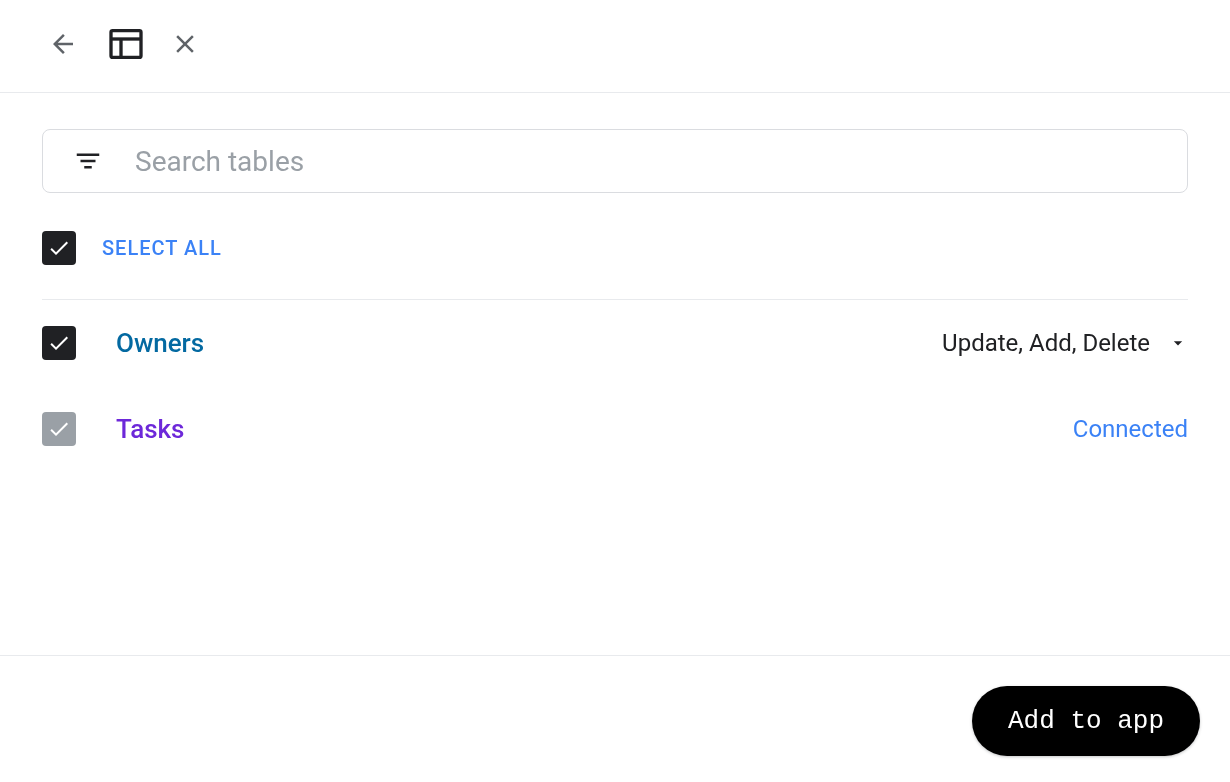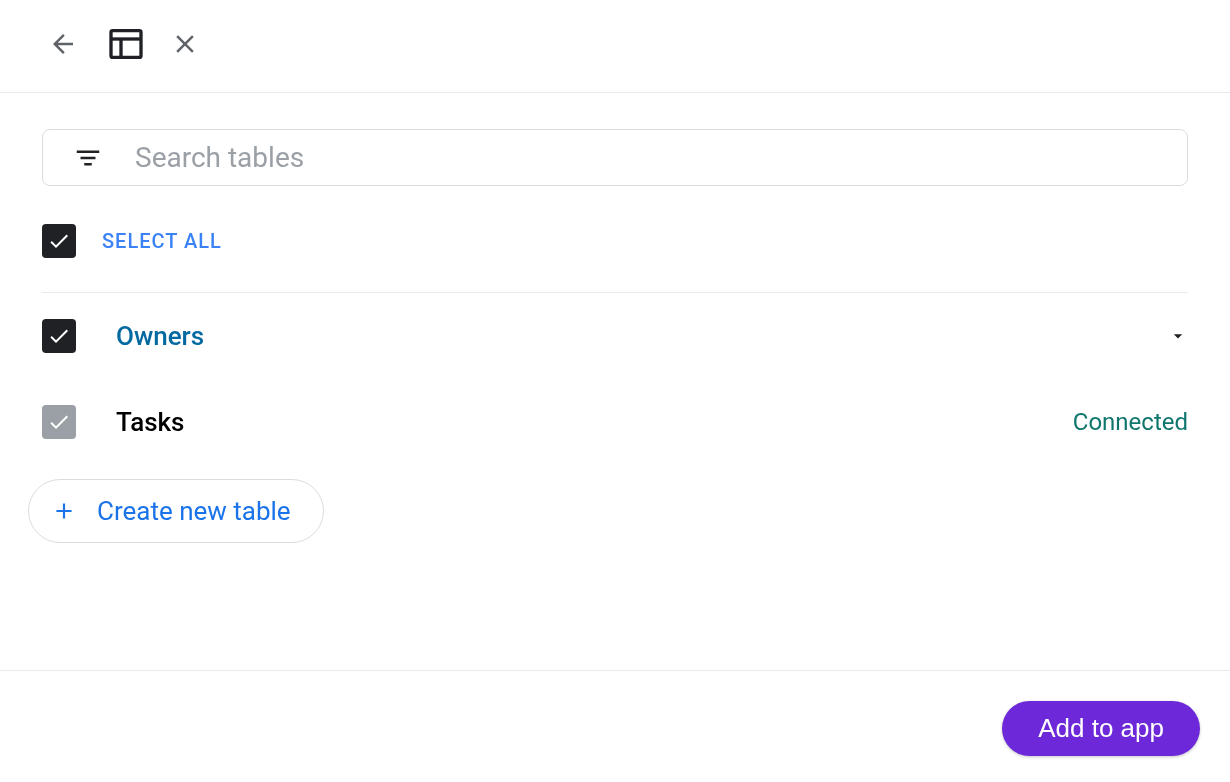--- a/index.html
+++ b/index.html
@@ -47,21 +47,21 @@
       cursor: pointer;
     }
     .content {
       padding: 36px 42px 0 42px;
     }
     .search-box {
       display: flex;
       align-items: center;
       border: 1px solid #dadce0;
       border-radius: 8px;
-      height: 57px;
+      height: 64px;
       padding: 0 20px 0 30px;
       background: #fff;
     }
     .search-icon {
       display: flex;
       align-items: center;
       margin-right: 32px;
     }
     .search-input {
       border: none;
@@ -112,35 +112,35 @@
     .table-name {
       font-size: 26px;
       font-weight: 500;
       margin-left: 40px;
       flex: 1;
     }
     .table-name.dark {
       color: #0369a1;
     }
     .table-name.gray {
-      color: #000000;
+      color: #6d28d9;
     }
     .permissions {
       display: flex;
       align-items: center;
       cursor: pointer;
     }
     .permissions-text {
       font-size: 24px;
       color: #202124;
       margin-right: 18px;
     }
     .status-text {
       font-size: 24px;
-      color: #0f766e;
+      color: #3b82f6;
     }
     .create-btn {
       display: inline-flex;
       align-items: center;
       border: 1px solid #dadce0;
       border-radius: 36px;
       padding: 16px 32px 16px 22px;
       cursor: pointer;
       margin-top: 14px;
       margin-left: -14px;
@@ -159,27 +159,27 @@
       position: absolute;
       bottom: 0;
       left: 0;
       right: 0;
       border-top: 1px solid #e8eaed;
       padding: 30px 30px 26px 0;
       display: flex;
       justify-content: flex-end;
     }
     .add-btn {
-      background: #6d28d9;
+      background: #000000;
       color: #fff;
       border: none;
       border-radius: 36px;
-      padding: 12px 36px;
+      padding: 20px 36px;
       font-size: 26px;
-      font-family: Liberation Sans, sans-serif;
+      font-family: Liberation Mono, monospace;
       cursor: pointer;
       box-shadow: 0 1px 3px rgba(60,64,67,0.3);
     }
   </style>
 </head>
 <body>
 
 <div class="header">
   <div class="back-btn">
     <svg width="30" height="30" viewBox="0 0 24 24" fill="#5f6368">
@@ -220,41 +220,34 @@
   </div>
 
   <div class="table-row">
     <div class="checkbox checked-dark">
       <svg width="24" height="24" viewBox="0 0 24 24" fill="#fff">
         <path d="M9 16.17L4.83 12l-1.42 1.41L9 19 21 7l-1.41-1.41z"></path>
       </svg>
     </div>
     <div class="table-name dark">Owners</div>
     <div class="permissions">
+      <span class="permissions-text">Update, Add, Delete</span>
       <svg width="20" height="20" viewBox="0 0 24 24" fill="#202124">
         <path d="M7 10l5 5 5-5z"></path>
       </svg>
     </div>
   </div>
 
   <div class="table-row">
     <div class="checkbox checked-gray">
       <svg width="24" height="24" viewBox="0 0 24 24" fill="#fff">
         <path d="M9 16.17L4.83 12l-1.42 1.41L9 19 21 7l-1.41-1.41z"></path>
       </svg>
     </div>
     <div class="table-name gray">Tasks</div>
     <div class="status-text">Connected</div>
   </div>
 
-  <div class="create-btn">
-    <div class="plus-icon">
-      <svg width="26" height="26" viewBox="0 0 24 24" fill="#1a73e8">
-        <path d="M19 13h-6v6h-2v-6H5v-2h6V5h2v6h6v2z"></path>
-      </svg>
-    </div>
-    <span class="create-text">Create new table</span>
-  </div>
 </div>
 
 <div class="footer">
   <button class="add-btn">Add to app</button>
 </div>
 
 </body></html>

